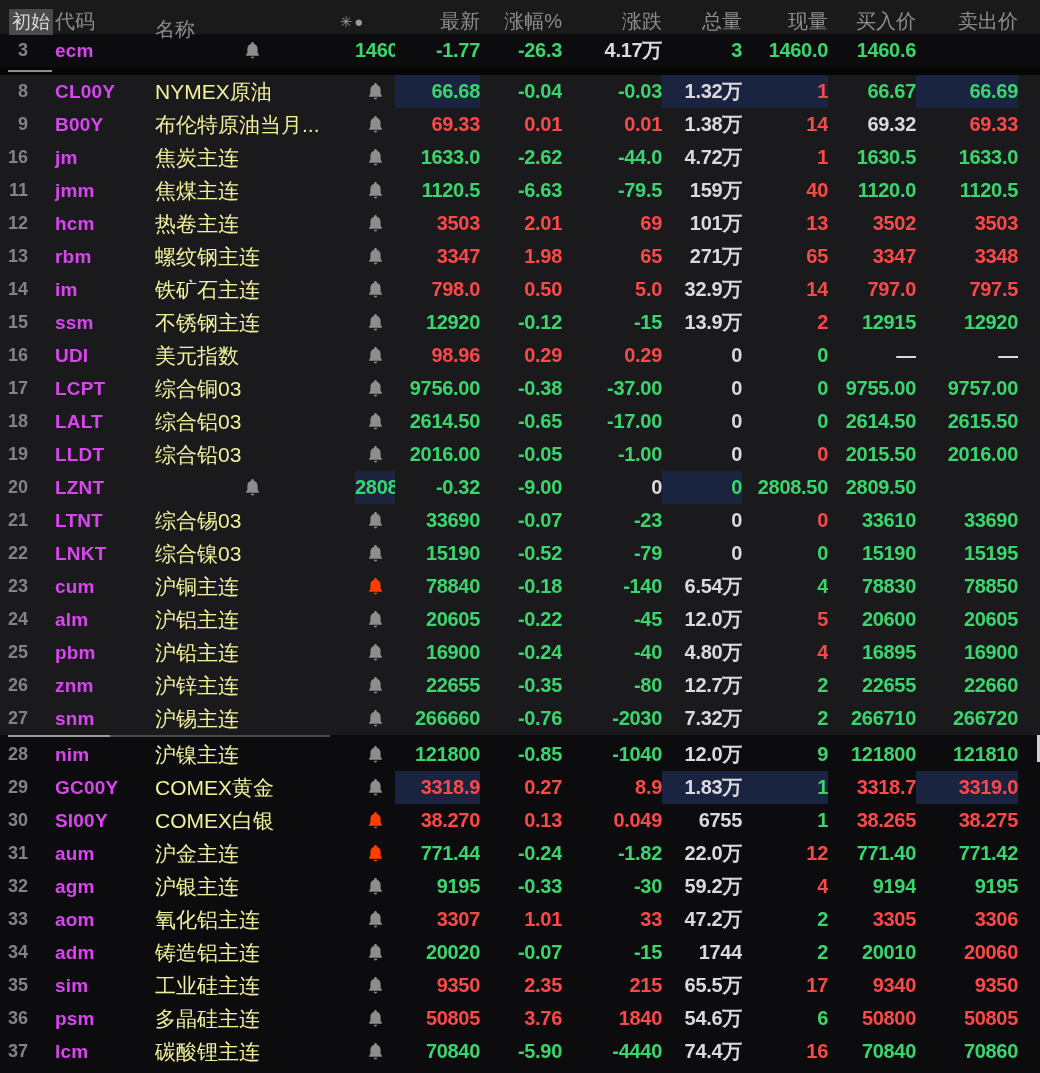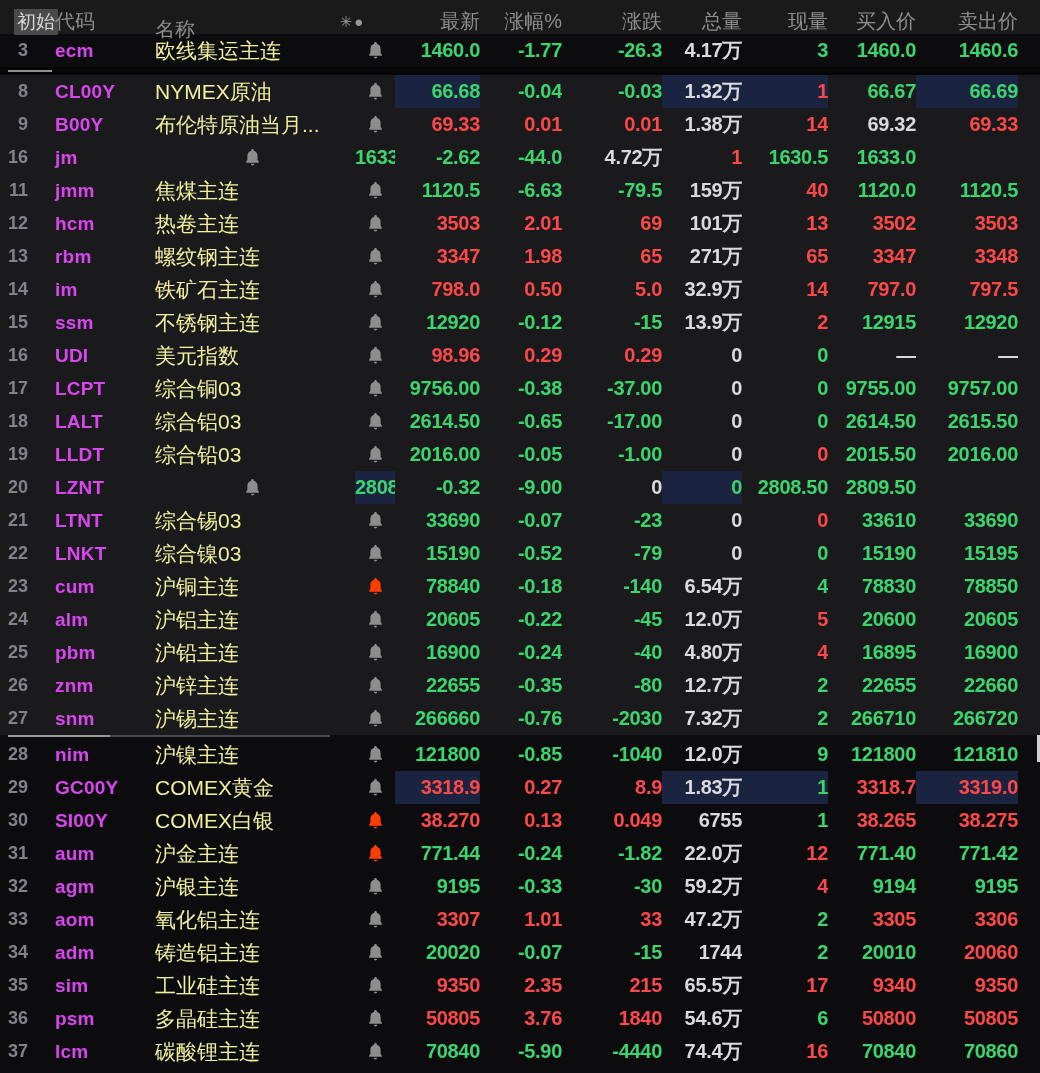--- a/index.html
+++ b/index.html
@@ -16,21 +16,21 @@
     grid-template-columns:40px 110px 205px 40px 85px 82px 100px 80px 86px 88px 102px;
     align-items:center;
     padding-right:20px;
   }
   
   .hdr{height:34px;background:#1a1a1a;color:#8d8d8d;font-size:20px;}
   .hdr .h{white-space:nowrap;}
   .h-right{text-align:right;}
   .pin{
     display:inline-block;background:#4a4a4a;color:#d8d8d8;
-    font-size:19px;line-height:26px;padding:0 3px;margin-left:14px;border-radius:1px;
+    font-size:19px;line-height:26px;padding:0 3px;margin-left:9px;border-radius:1px;
   }
   .h-code{padding-left:15px;}
   .h-name{padding-left:5px;margin-top:16px;}
   .h-icons{color:#9a9a9a;font-size:15px;letter-spacing:2px;text-align:center;margin-left:-45px;white-space:nowrap;}
   
   .sec-top,.sec-bottom{background:#0c0c0e;}
   .sec-mid{background:#1a1a1d;}
   .gap{height:8px;background:#060607;position:relative;}
   .tick-a{position:absolute;left:8px;top:3px;width:44px;height:2px;background:#8f8f8f;}
   .div27{height:3px;background:#0c0c0e;position:relative;}
@@ -69,21 +69,20 @@
     <div class="h h-right">总量</div>
     <div class="h h-right">现量</div>
     <div class="h h-right">买入价</div>
     <div class="h h-right">卖出价</div>
   </div>
 
   <div class="sec-top" id="sec-top">
     <div class="grid row">
       <div class="c num">3</div>
       <div class="c code">ecm</div>
-      <div class="c name">欧线集运主连</div>
       <div class="c bellc bell-gray">
         <svg width="17" height="19" viewBox="0 0 20 22">
           <path d="M10 1c-.9 0-1.6.7-1.6 1.6v.5C5.8 3.9 4 6.2 4 9v4.5L2.5 16v1.2h15V16L16 13.5V9c0-2.8-1.8-5.1-4.4-5.9v-.5C11.6 1.7 10.9 1 10 1z"></path>
           <path d="M8 18.3a2 2 0 0 0 4 0z"></path>
         </svg>
       </div>
       <div class="c v cg">1460.0</div>
       <div class="c v cg">-1.77</div>
       <div class="c v cg">-26.3</div>
       <div class="c v cw">4.17万</div>
@@ -132,20 +131,21 @@
       <div class="c v cr">0.01</div>
       <div class="c v cw">1.38万</div>
       <div class="c v cr">14</div>
       <div class="c v cw">69.32</div>
       <div class="c v cr">69.33</div>
     </div>
 
     <div class="grid row">
       <div class="c num">16</div>
       <div class="c code">jm</div>
+      <div class="c name">焦炭主连</div>
       <div class="c bellc bell-gray">
         <svg width="17" height="19" viewBox="0 0 20 22">
           <path d="M10 1c-.9 0-1.6.7-1.6 1.6v.5C5.8 3.9 4 6.2 4 9v4.5L2.5 16v1.2h15V16L16 13.5V9c0-2.8-1.8-5.1-4.4-5.9v-.5C11.6 1.7 10.9 1 10 1z"></path>
           <path d="M8 18.3a2 2 0 0 0 4 0z"></path>
         </svg>
       </div>
       <div class="c v cg">1633.0</div>
       <div class="c v cg">-2.62</div>
       <div class="c v cg">-44.0</div>
       <div class="c v cw">4.72万</div>

